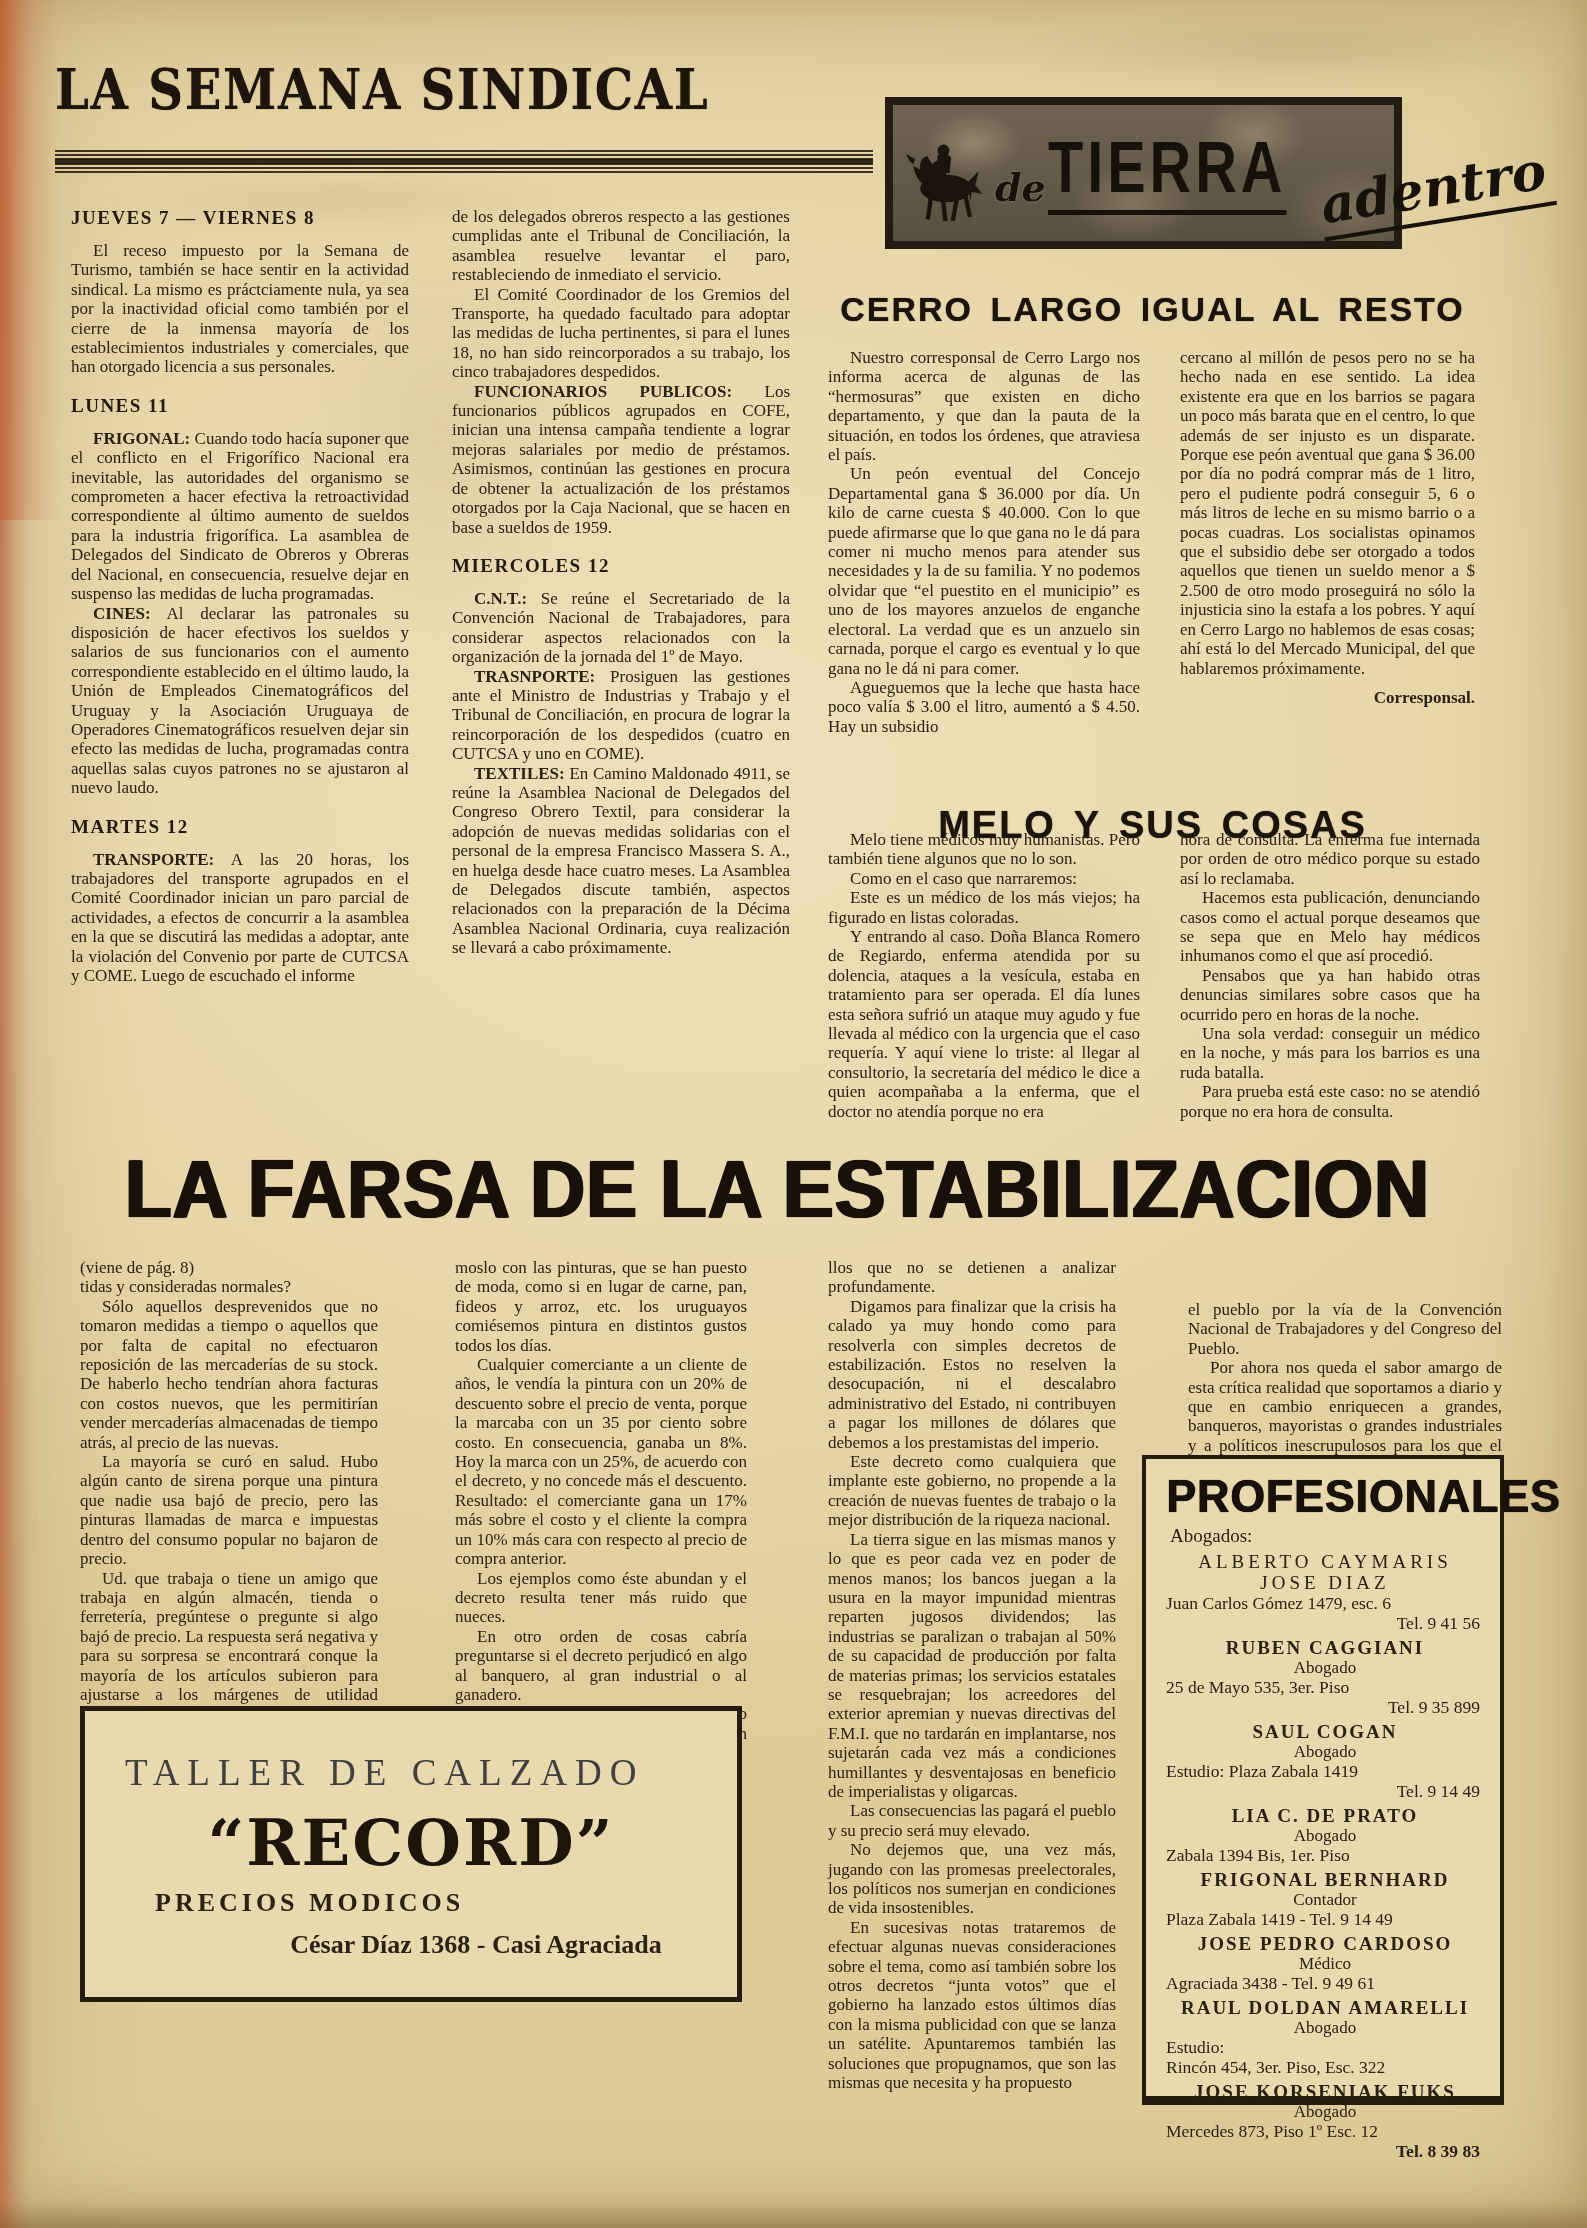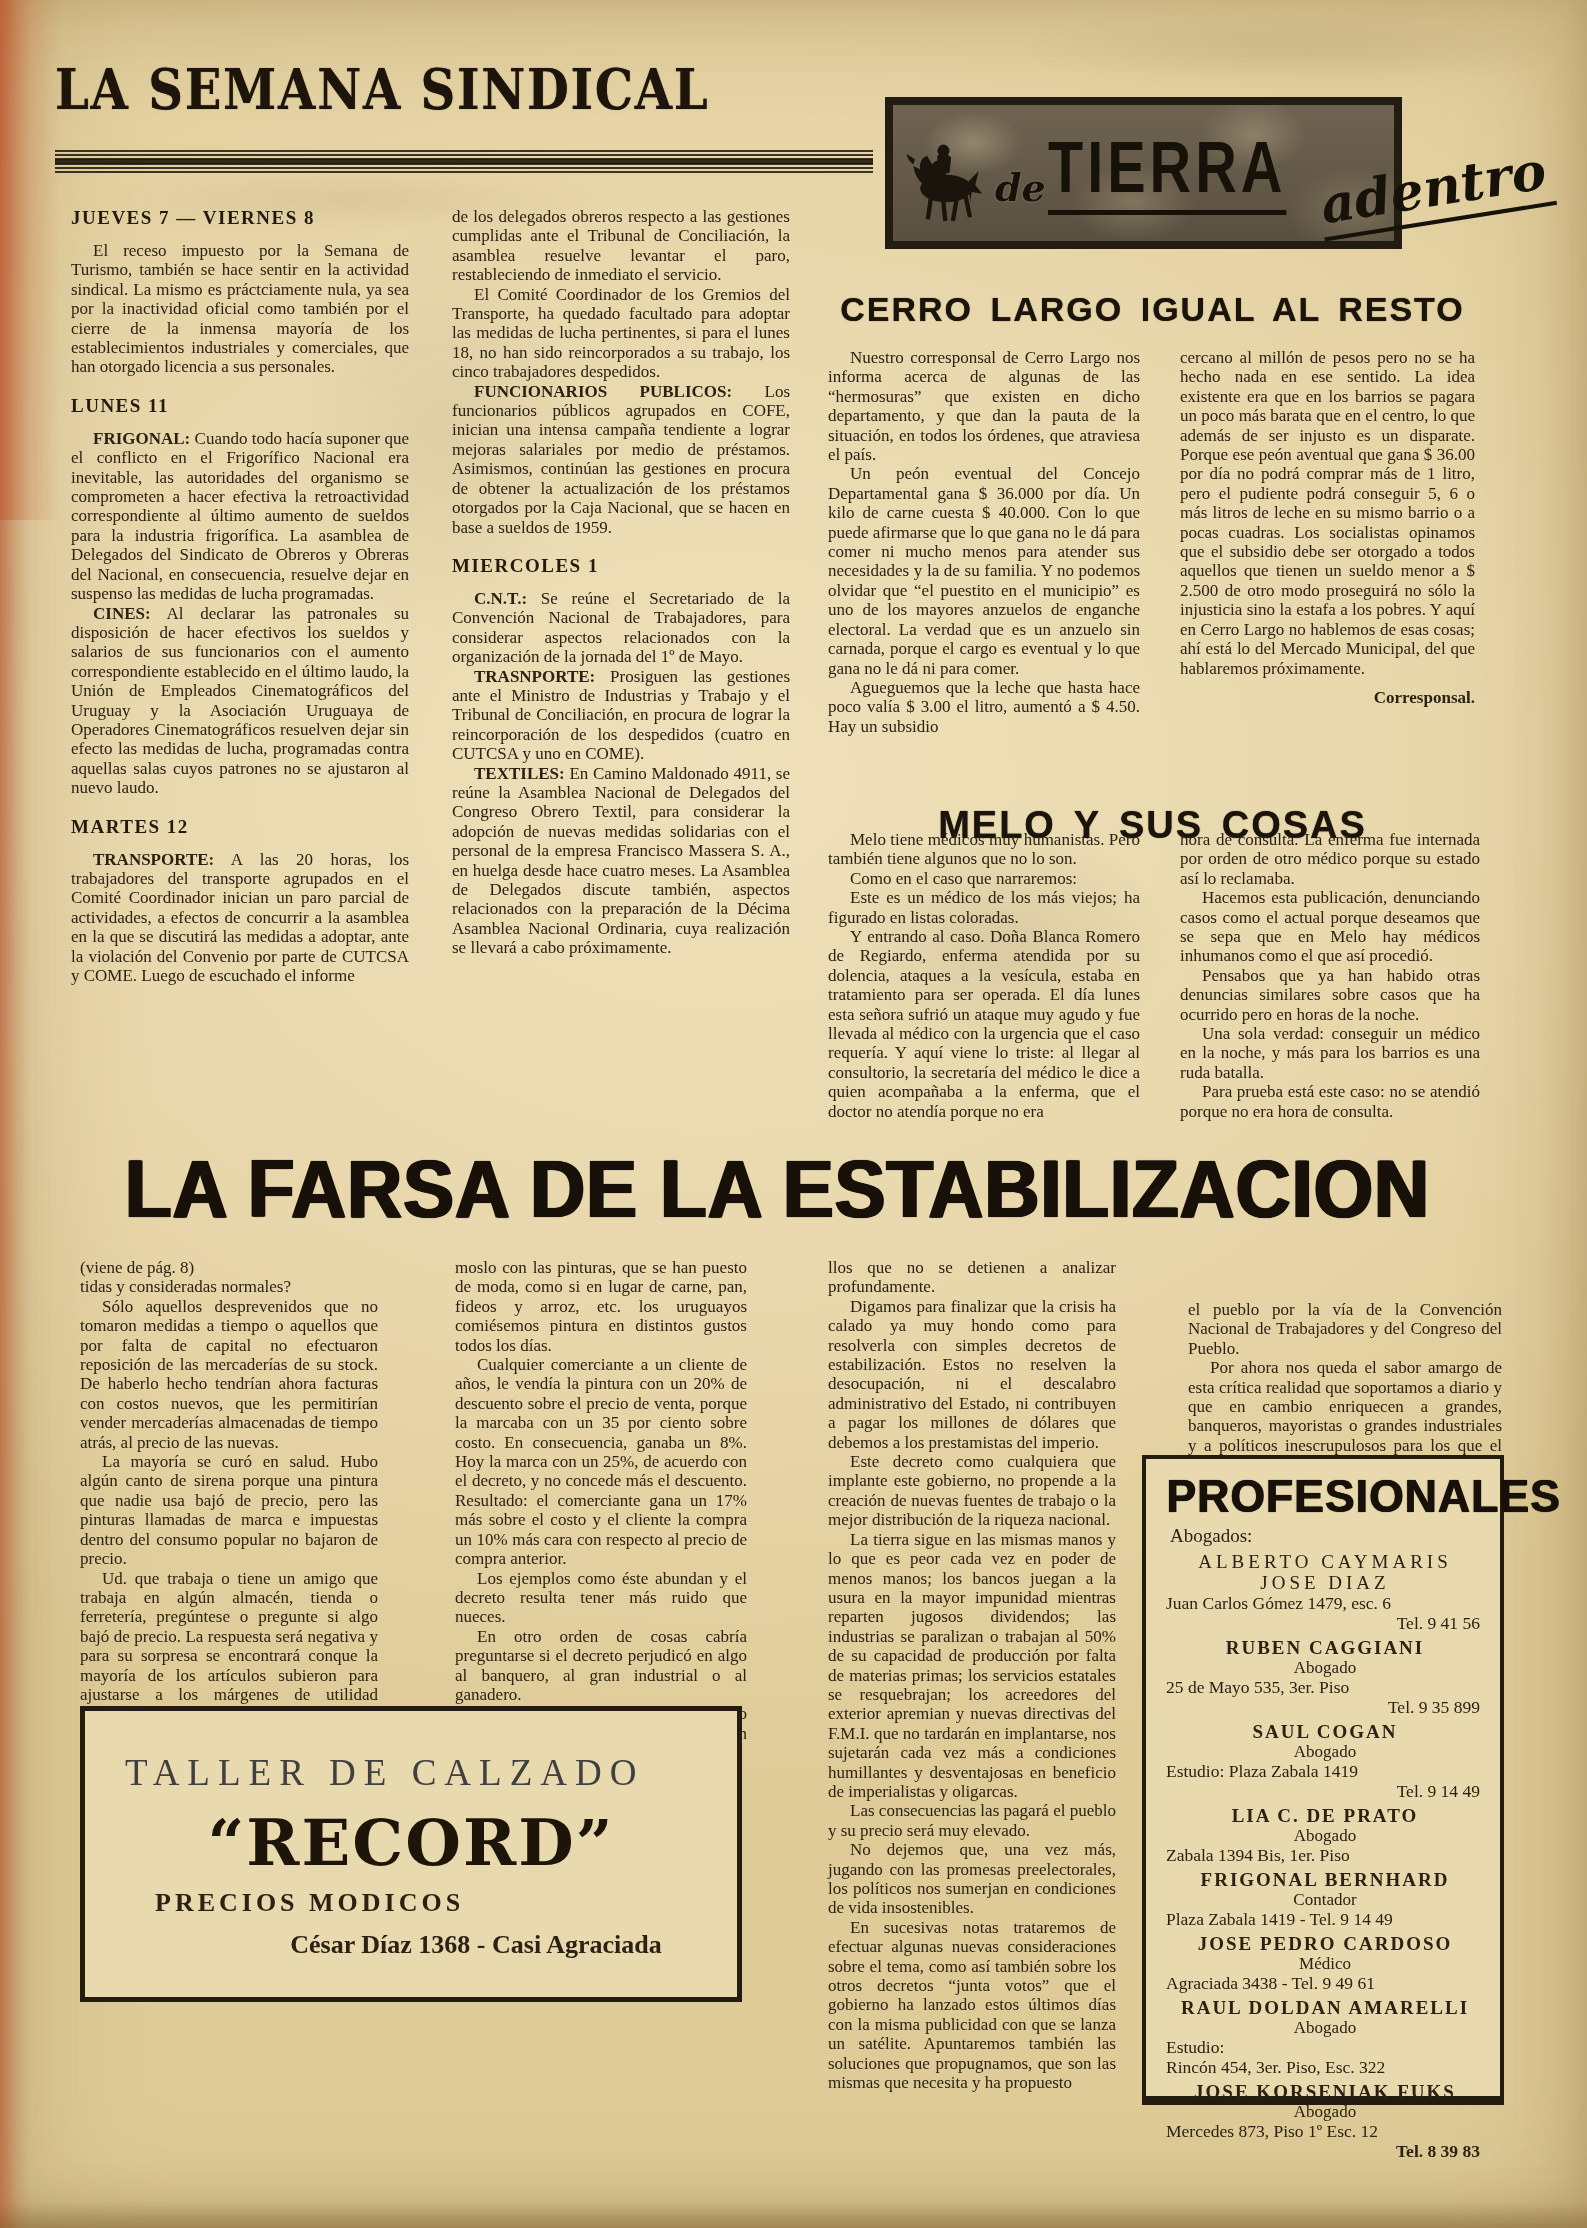--- a/index.html
+++ b/index.html
@@ -137,21 +137,21 @@
     <p><b class="lead">FRIGONAL:</b><span> Cuando todo hacía suponer que el conflicto en el Frigorífico Nacional era inevitable, las autoridades del organismo se comprometen a hacer efectiva la retroactividad correspondiente al último aumento de sueldos para la industria frigorífica. La asamblea de Delegados del Sindicato de Obreros y Obreras del Nacional, en consecuencia, resuelve dejar en suspenso las medidas de lucha programadas.</span></p>
     <p><b class="lead">CINES:</b><span> Al declarar las patronales su disposición de hacer efectivos los sueldos y salarios de sus funcionarios con el aumento correspondiente establecido en el último laudo, la Unión de Empleados Cinematográficos del Uruguay y la Asociación Uruguaya de Operadores Cinematográficos resuelven dejar sin efecto las medidas de lucha, programadas contra aquellas salas cuyos patrones no se ajustaron al nuevo laudo.</span></p>
     <h3 class="day-head">MARTES 12</h3>
     <p><b class="lead">TRANSPORTE:</b><span> A las 20 horas, los trabajadores del transporte agrupados en el Comité Coordinador inician un paro parcial de actividades, a efectos de concurrir a la asamblea en la que se discutirá las medidas a adoptar, ante la violación del Convenio por parte de CUTCSA y COME. Luego de escuchado el informe</span></p>
   </div>
 
   <div class="np-col" style="left:452px; top:207px; width:338px;">
     <p class="noindent"><span>de los delegados obreros respecto a las gestiones cumplidas ante el Tribunal de Conciliación, la asamblea resuelve levantar el paro, restableciendo de inmediato el servicio.</span></p>
     <p><span>El Comité Coordinador de los Gremios del Transporte, ha quedado facultado para adoptar las medidas de lucha pertinentes, si para el lunes 18, no han sido reincorporados a su trabajo, los cinco trabajadores despedidos.</span></p>
     <p><b class="lead">FUNCIONARIOS PUBLICOS:</b><span> Los funcionarios públicos agrupados en COFE, inician una intensa campaña tendiente a lograr mejoras salariales por medio de préstamos. Asimismos, continúan las gestiones en procura de obtener la actualización de los préstamos otorgados por la Caja Nacional, que se hacen en base a sueldos de 1959.</span></p>
-    <h3 class="day-head">MIERCOLES 1</h3>
+    <h3 class="day-head">MIERCOLES 12</h3>
     <p><b class="lead">C.N.T.:</b><span> Se reúne el Secretariado de la Convención Nacional de Trabajadores, para considerar aspectos relacionados con la organización de la jornada del 1º de Mayo.</span></p>
     <p><b class="lead">TRASNPORTE:</b><span> Prosiguen las gestiones ante el Ministro de Industrias y Trabajo y el Tribunal de Conciliación, en procura de lograr la reincorporación de los despedidos (cuatro en CUTCSA y uno en COME).</span></p>
     <p><b class="lead">TEXTILES:</b><span> En Camino Maldonado 4911, se reúne la Asamblea Nacional de Delegados del Congreso Obrero Textil, para considerar la adopción de nuevas medidas solidarias con el personal de la empresa Francisco Massera S. A., en huelga desde hace cuatro meses. La Asamblea de Delegados discute también, aspectos relacionados con la preparación de la Décima Asamblea Nacional Ordinaria, cuya realización se llevará a cabo próximamente.</span></p>
   </div>
 
   <div class="tierra-banner">
     <svg class="horseman" viewBox="0 0 100 120">
       <ellipse cx="50" cy="78" rx="30" ry="16" fill="#1a140c"></ellipse>
       <path d="M24 74 Q14 66 12 52 L20 56 Q18 44 28 40 L34 50 Q40 42 52 46 L50 62 Z" fill="#1a140c"></path>
       <path d="M76 70 L88 58 L84 74 L92 84 L80 82 L78 94 Z" fill="#1a140c"></path>

